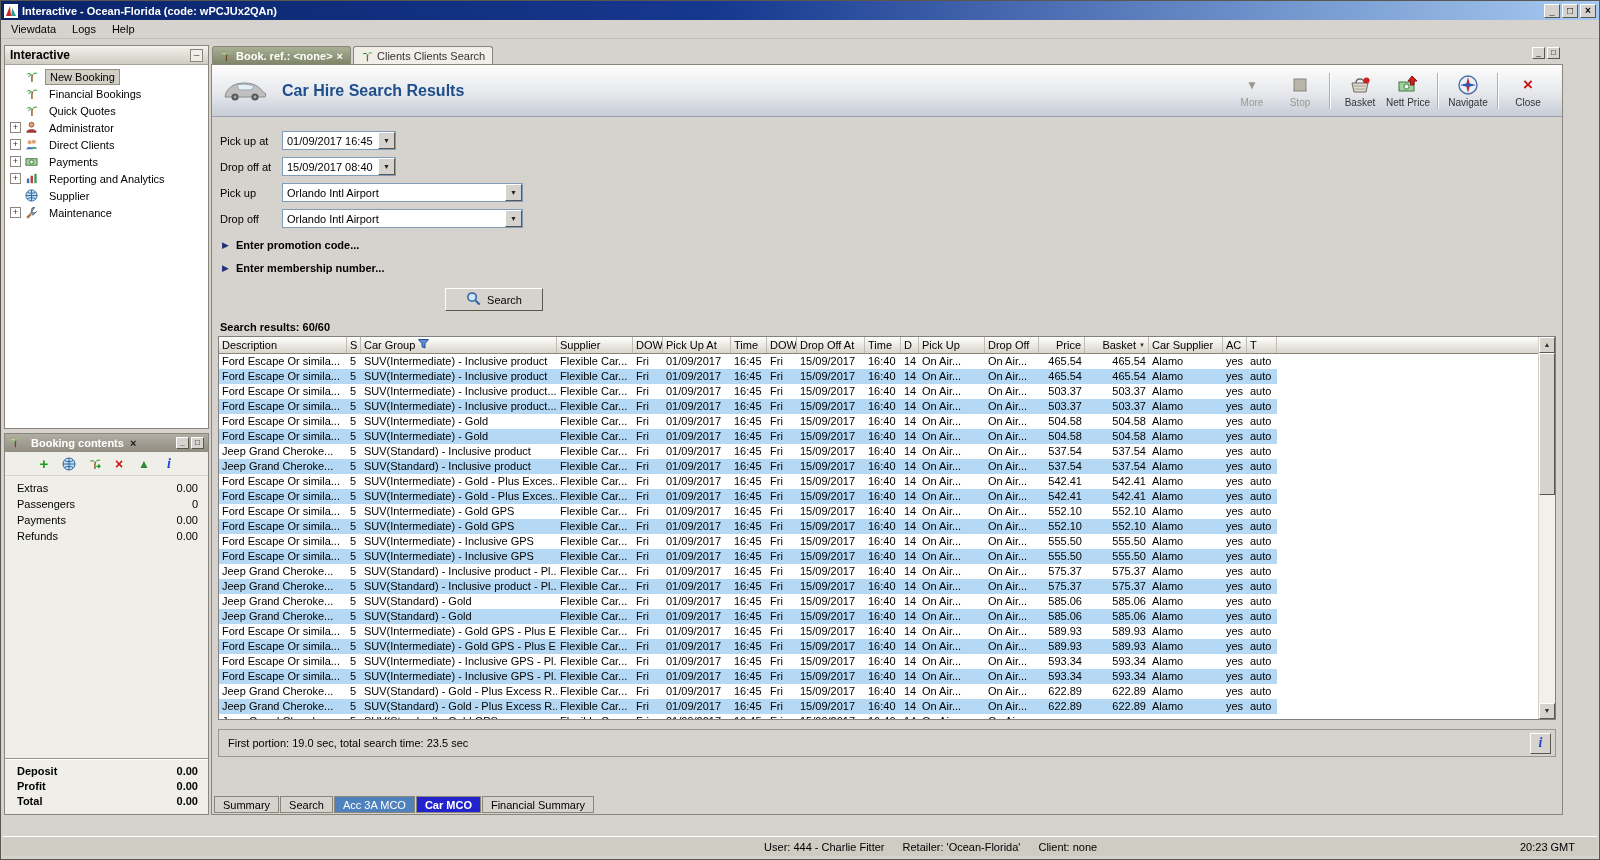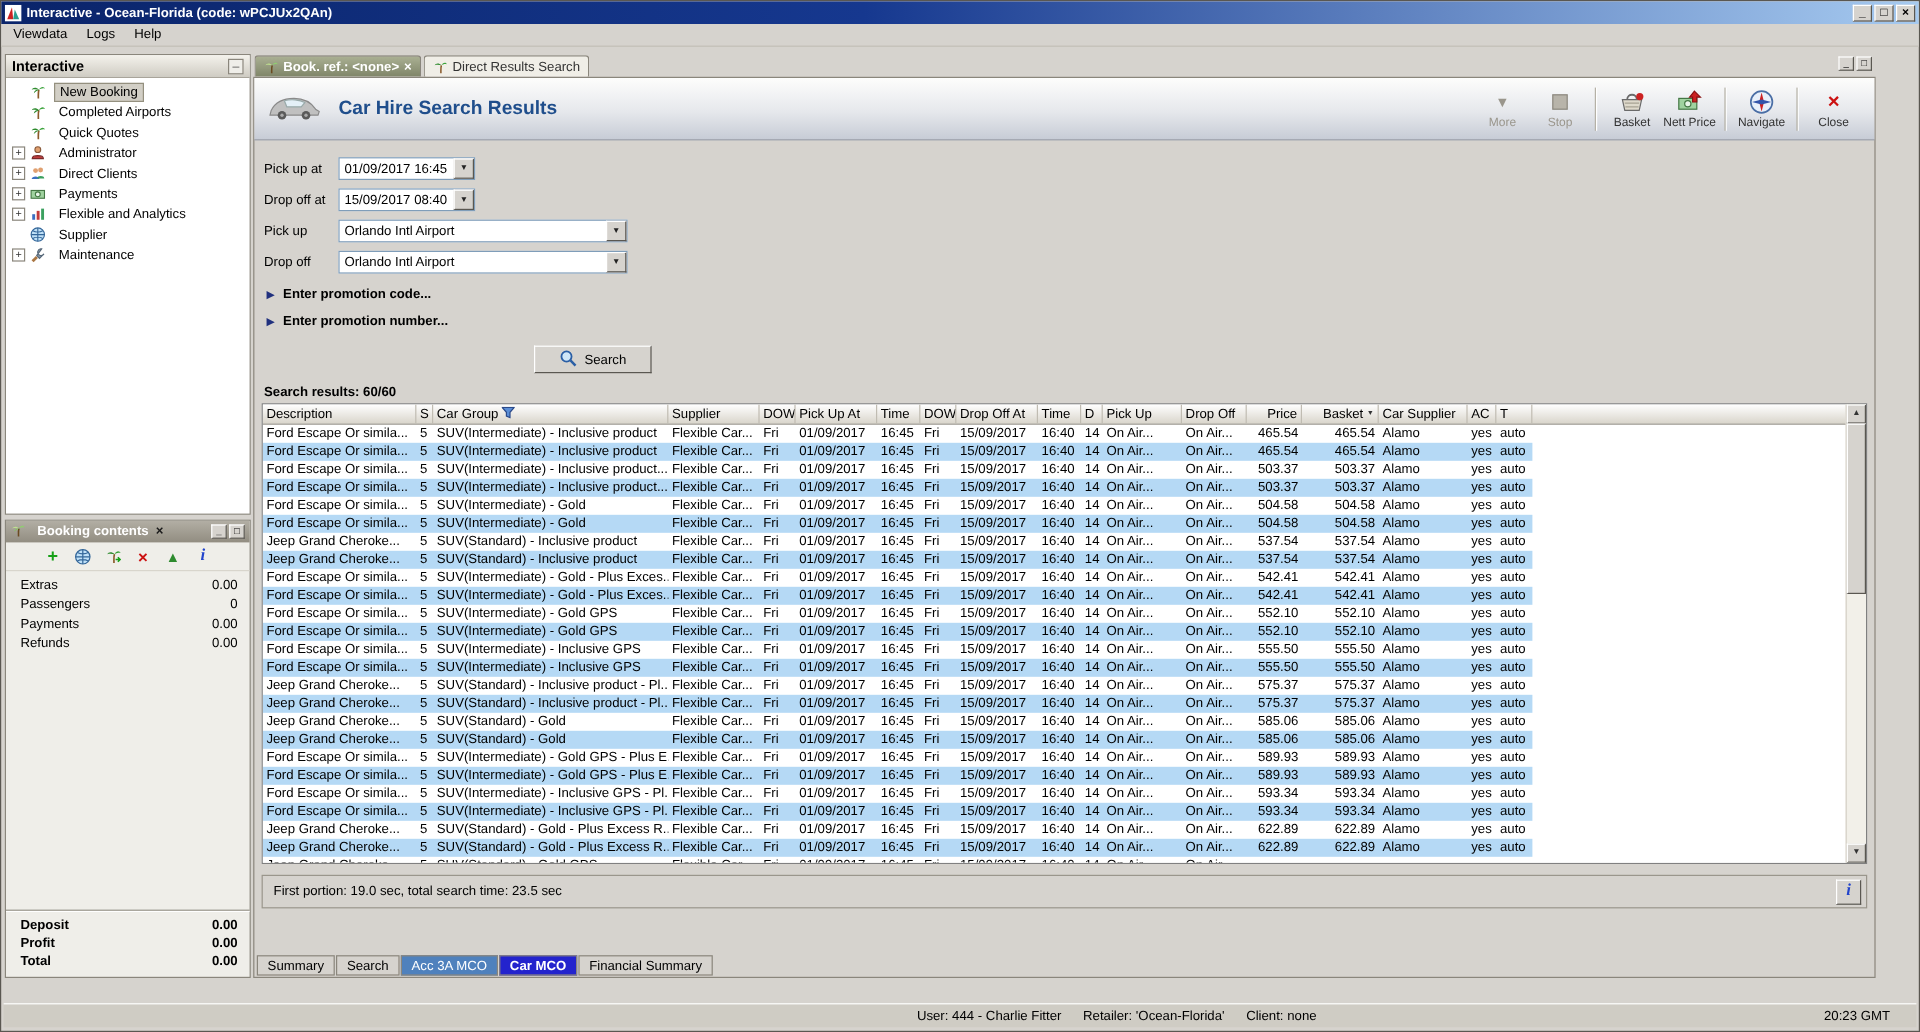--- a/index.html
+++ b/index.html
@@ -185,21 +185,21 @@
       <div class="tree-item">
         <span class="expander none"></span>
         <span class="tree-icon">
           <svg width="13" height="13" viewBox="0 0 14 14">
             <path d="M7.5 13 C7.5 9.5 7.2 7 8 5.2" stroke="#8a5a2a" stroke-width="1.5" fill="none"></path>
             <path d="M8 5.2 C5.5 2.4 2.4 3.2 1.5 5.2 C4.2 4.2 6.2 5 8 5.2 Z" fill="#2e8b2e"></path>
             <path d="M8 5.2 C9.8 1.6 12.8 2.2 13.4 4.2 C11.2 3.4 9.4 4.4 8 5.2 Z" fill="#3aa33a"></path>
             <path d="M8 5.2 C5.4 4.6 3.6 6.4 3.4 8.2 C5.2 6.6 6.8 6 8 5.2 Z" fill="#2e8b2e"></path>
           </svg>
         </span>
-        <span class="tree-label">Completed Airports</span>
+        <span class="tree-label">Financial Bookings</span>
       </div>
       <div class="tree-item">
         <span class="expander none"></span>
         <span class="tree-icon">
           <svg width="13" height="13" viewBox="0 0 14 14">
             <path d="M7.5 13 C7.5 9.5 7.2 7 8 5.2" stroke="#8a5a2a" stroke-width="1.5" fill="none"></path>
             <path d="M8 5.2 C5.5 2.4 2.4 3.2 1.5 5.2 C4.2 4.2 6.2 5 8 5.2 Z" fill="#2e8b2e"></path>
             <path d="M8 5.2 C9.8 1.6 12.8 2.2 13.4 4.2 C11.2 3.4 9.4 4.4 8 5.2 Z" fill="#3aa33a"></path>
             <path d="M8 5.2 C5.4 4.6 3.6 6.4 3.4 8.2 C5.2 6.6 6.8 6 8 5.2 Z" fill="#2e8b2e"></path>
           </svg>
@@ -240,21 +240,21 @@
       </div>
       <div class="tree-item">
         <span class="expander">+</span>
         <span class="tree-icon">
           <svg width="13" height="13" viewBox="0 0 14 14">
             <rect x="2" y="7" width="2.6" height="5" fill="#3b6fc2"></rect>
             <rect x="6" y="4" width="2.6" height="8" fill="#c23b3b"></rect>
             <rect x="10" y="2" width="2.6" height="10" fill="#3ba05f"></rect>
           </svg>
         </span>
-        <span class="tree-label">Flexible and Analytics</span>
+        <span class="tree-label">Reporting and Analytics</span>
       </div>
       <div class="tree-item">
         <span class="expander none"></span>
         <span class="tree-icon">
           <svg width="13" height="13" viewBox="0 0 14 14">
             <circle cx="7" cy="7" r="6" fill="#bfe0f7" stroke="#336699"></circle>
             <path d="M1 7 H13 M7 1 V13 M2.5 3.5 C5 5 9 5 11.5 3.5 M2.5 10.5 C5 9 9 9 11.5 10.5" stroke="#336699" fill="none"></path>
           </svg>
         </span>
         <span class="tree-label">Supplier</span>
@@ -354,21 +354,21 @@
         </svg>
       <span>Book. ref.: &lt;none&gt;</span>
       <span class="tab-x">×</span>
     </span>
     <span class="mdi-tab inactive">
       <svg width="12" height="12" viewBox="0 0 14 14">
           <path d="M7.5 13 C7.5 9.5 7.2 7 8 5.2" stroke="#8a5a2a" stroke-width="1.5" fill="none"></path>
           <path d="M8 5.2 C5.5 2.4 2.4 3.2 1.5 5.2 C4.2 4.2 6.2 5 8 5.2 Z" fill="#2e8b2e"></path>
           <path d="M8 5.2 C9.8 1.6 12.8 2.2 13.4 4.2 C11.2 3.4 9.4 4.4 8 5.2 Z" fill="#3aa33a"></path>
         </svg>
-      <span>Direct Results Search</span>
+      <span>Clients Clients Search</span>
     </span>
     <span class="mdi-winbtns">
       <span class="bc-winbtn">_</span>
       <span class="bc-winbtn">□</span>
     </span>
   </div>
 
   <div class="panel">
 
     <div class="headerband">
@@ -466,21 +466,21 @@
           <span class="val">Orlando Intl Airport</span>
           <span class="drop">▼</span>
         </span>
       </div>
       <div class="expander-row">
         <span class="exp-arrow">▶</span>
         <span>Enter promotion code...</span>
       </div>
       <div class="expander-row">
         <span class="exp-arrow">▶</span>
-        <span>Enter promotion number...</span>
+        <span>Enter membership number...</span>
       </div>
       <div class="search-btn">
         <span>
           <svg width="15" height="15" viewBox="0 0 16 16">
               <circle cx="6.5" cy="6.5" r="4.5" fill="#cfe6f7" stroke="#2b5fa5" stroke-width="1.6"></circle>
               <path d="M10 10 L14.5 14.5" stroke="#2b5fa5" stroke-width="2.2"></path>
             </svg>
         </span>
         <span>Search</span>
       </div>

